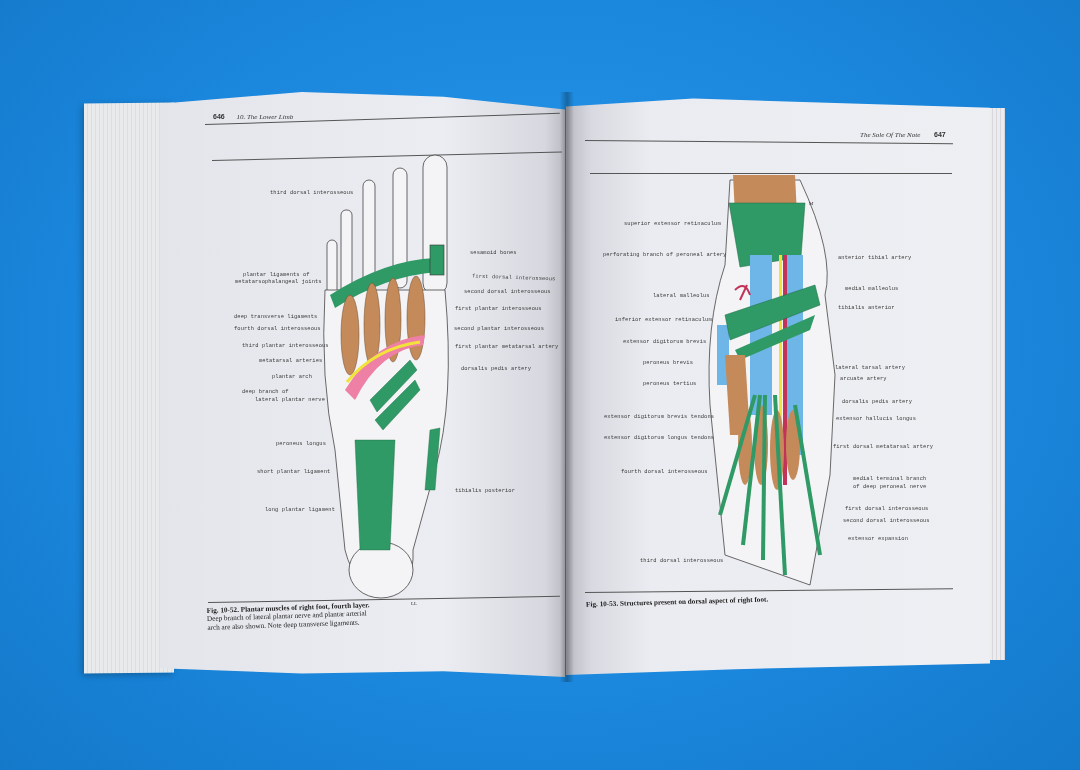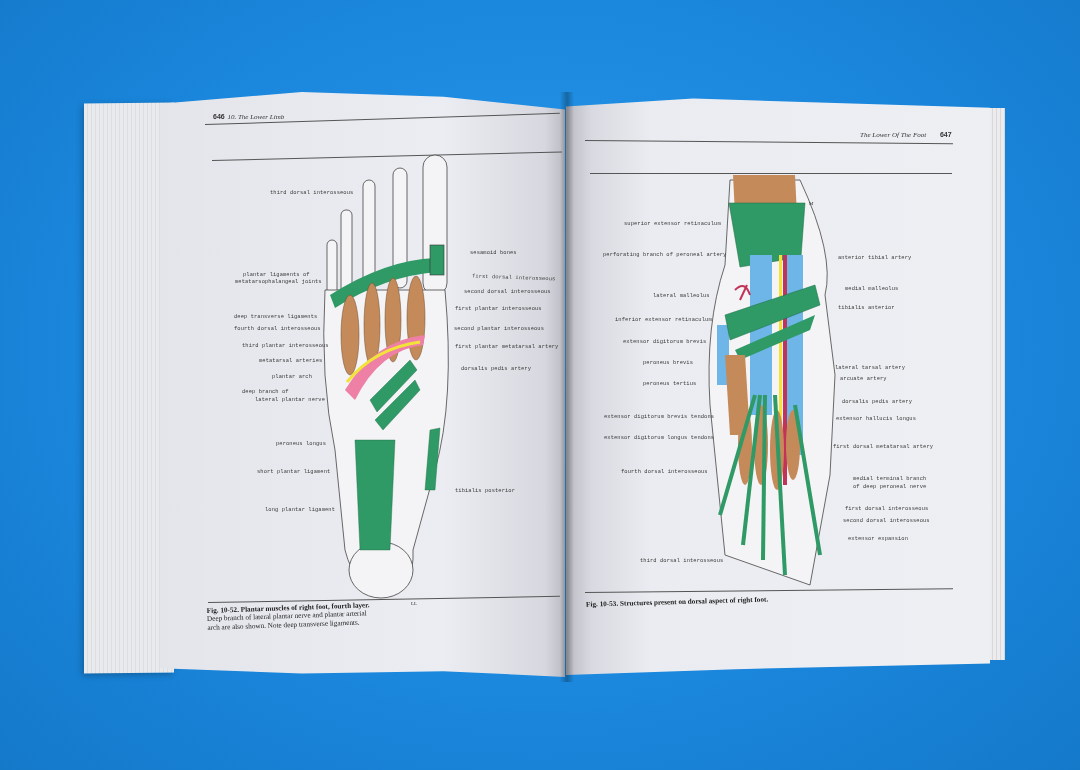--- a/index.html
+++ b/index.html
@@ -10,21 +10,21 @@
   .page{position:absolute;background:#e7e8ee;overflow:hidden;}
   .page-left{left:160px;top:92px;width:405px;height:585px;border-radius:4px 0 0 8px;
     background:linear-gradient(90deg,#e4e5eb 0%,#ecedf2 70%,#d7d8df 95%,#b9bac2 100%);
     clip-path:polygon(0 2%,35% 0,70% 0.8%,100% 3%,100% 100%,70% 99%,35% 99.4%,0 98.5%);}
   .page-right{left:566px;top:95px;width:424px;height:580px;
     background:linear-gradient(90deg,#b8b9c2 0%,#d9dae1 6%,#ebecf1 20%,#eeeff3 100%);
     clip-path:polygon(0 2%,30% 0.6%,100% 2.2%,100% 98%,40% 99%,0 100%);}
   .gutter{position:absolute;left:560px;top:92px;width:14px;height:590px;background:linear-gradient(90deg,rgba(0,0,0,.0),rgba(0,0,0,.28),rgba(0,0,0,0));}
   .hdr{position:absolute;font-size:7px;color:#333;}
   .hdr .num{font-weight:bold;font-family:"Liberation Sans",sans-serif;}
-  .hdr .title{font-style:italic;margin-left:1px;}
+  .hdr .title{font-style:italic;margin-left:10px;}
   .rule{position:absolute;height:1px;background:#555;}
   .lbl{position:absolute;font-family:"Liberation Mono",monospace;font-size:5.4px;color:#3a3a3a;white-space:nowrap;letter-spacing:.1px;}
   .caption{position:absolute;font-size:7.2px;line-height:8.4px;color:#222;}
   .caption b{font-weight:bold;}
   svg{position:absolute;}
 </style>
 </head>
 <body>
 
 <div class="bg"></div>
@@ -99,21 +99,21 @@
 <div class="lbl" style="left:455px;top:488px">tibialis posterior</div>
 
 <div class="rule" style="left:208px;top:602px;width:352px;transform:rotate(-1deg);transform-origin:left;"></div>
 <div class="caption" style="left:207px;top:604px;width:170px;transform:rotate(-2deg)">
   <b>Fig. 10-52. Plantar muscles of right foot, fourth layer.</b><span> Deep branch of lateral plantar nerve and plantar arterial arch are also shown. Note deep transverse ligaments.</span>
 </div>
 
 <div class="page page-right"></div>
 <div class="gutter"></div>
 <div class="hdr" style="left:860px;top:131px;">
-  <span class="title" style="margin:0 12px 0 0">The Lower Of The Foot</span>
+  <span class="title" style="margin:0 12px 0 0">The Sole Of The Note</span>
   <span class="num">647</span>
 </div>
 <div class="rule" style="left:585px;top:140px;width:368px;transform:rotate(0.5deg);transform-origin:left;"></div>
 <div class="rule" style="left:590px;top:173px;width:362px;"></div>
 
 <svg style="left:705px;top:175px" width="140" height="415" viewBox="0 0 140 415">
   <g fill="#f4f4f6" stroke="#444" stroke-width="0.8">
     <path d="M25 5 L95 5 Q130 80 120 120 L130 200 L125 300 L105 410 L20 380 L5 230 Q0 150 20 90 Z"></path>
   </g>
   <path d="M28 0 L90 0 L92 40 L30 40 Z" fill="#c58a5a"></path>

